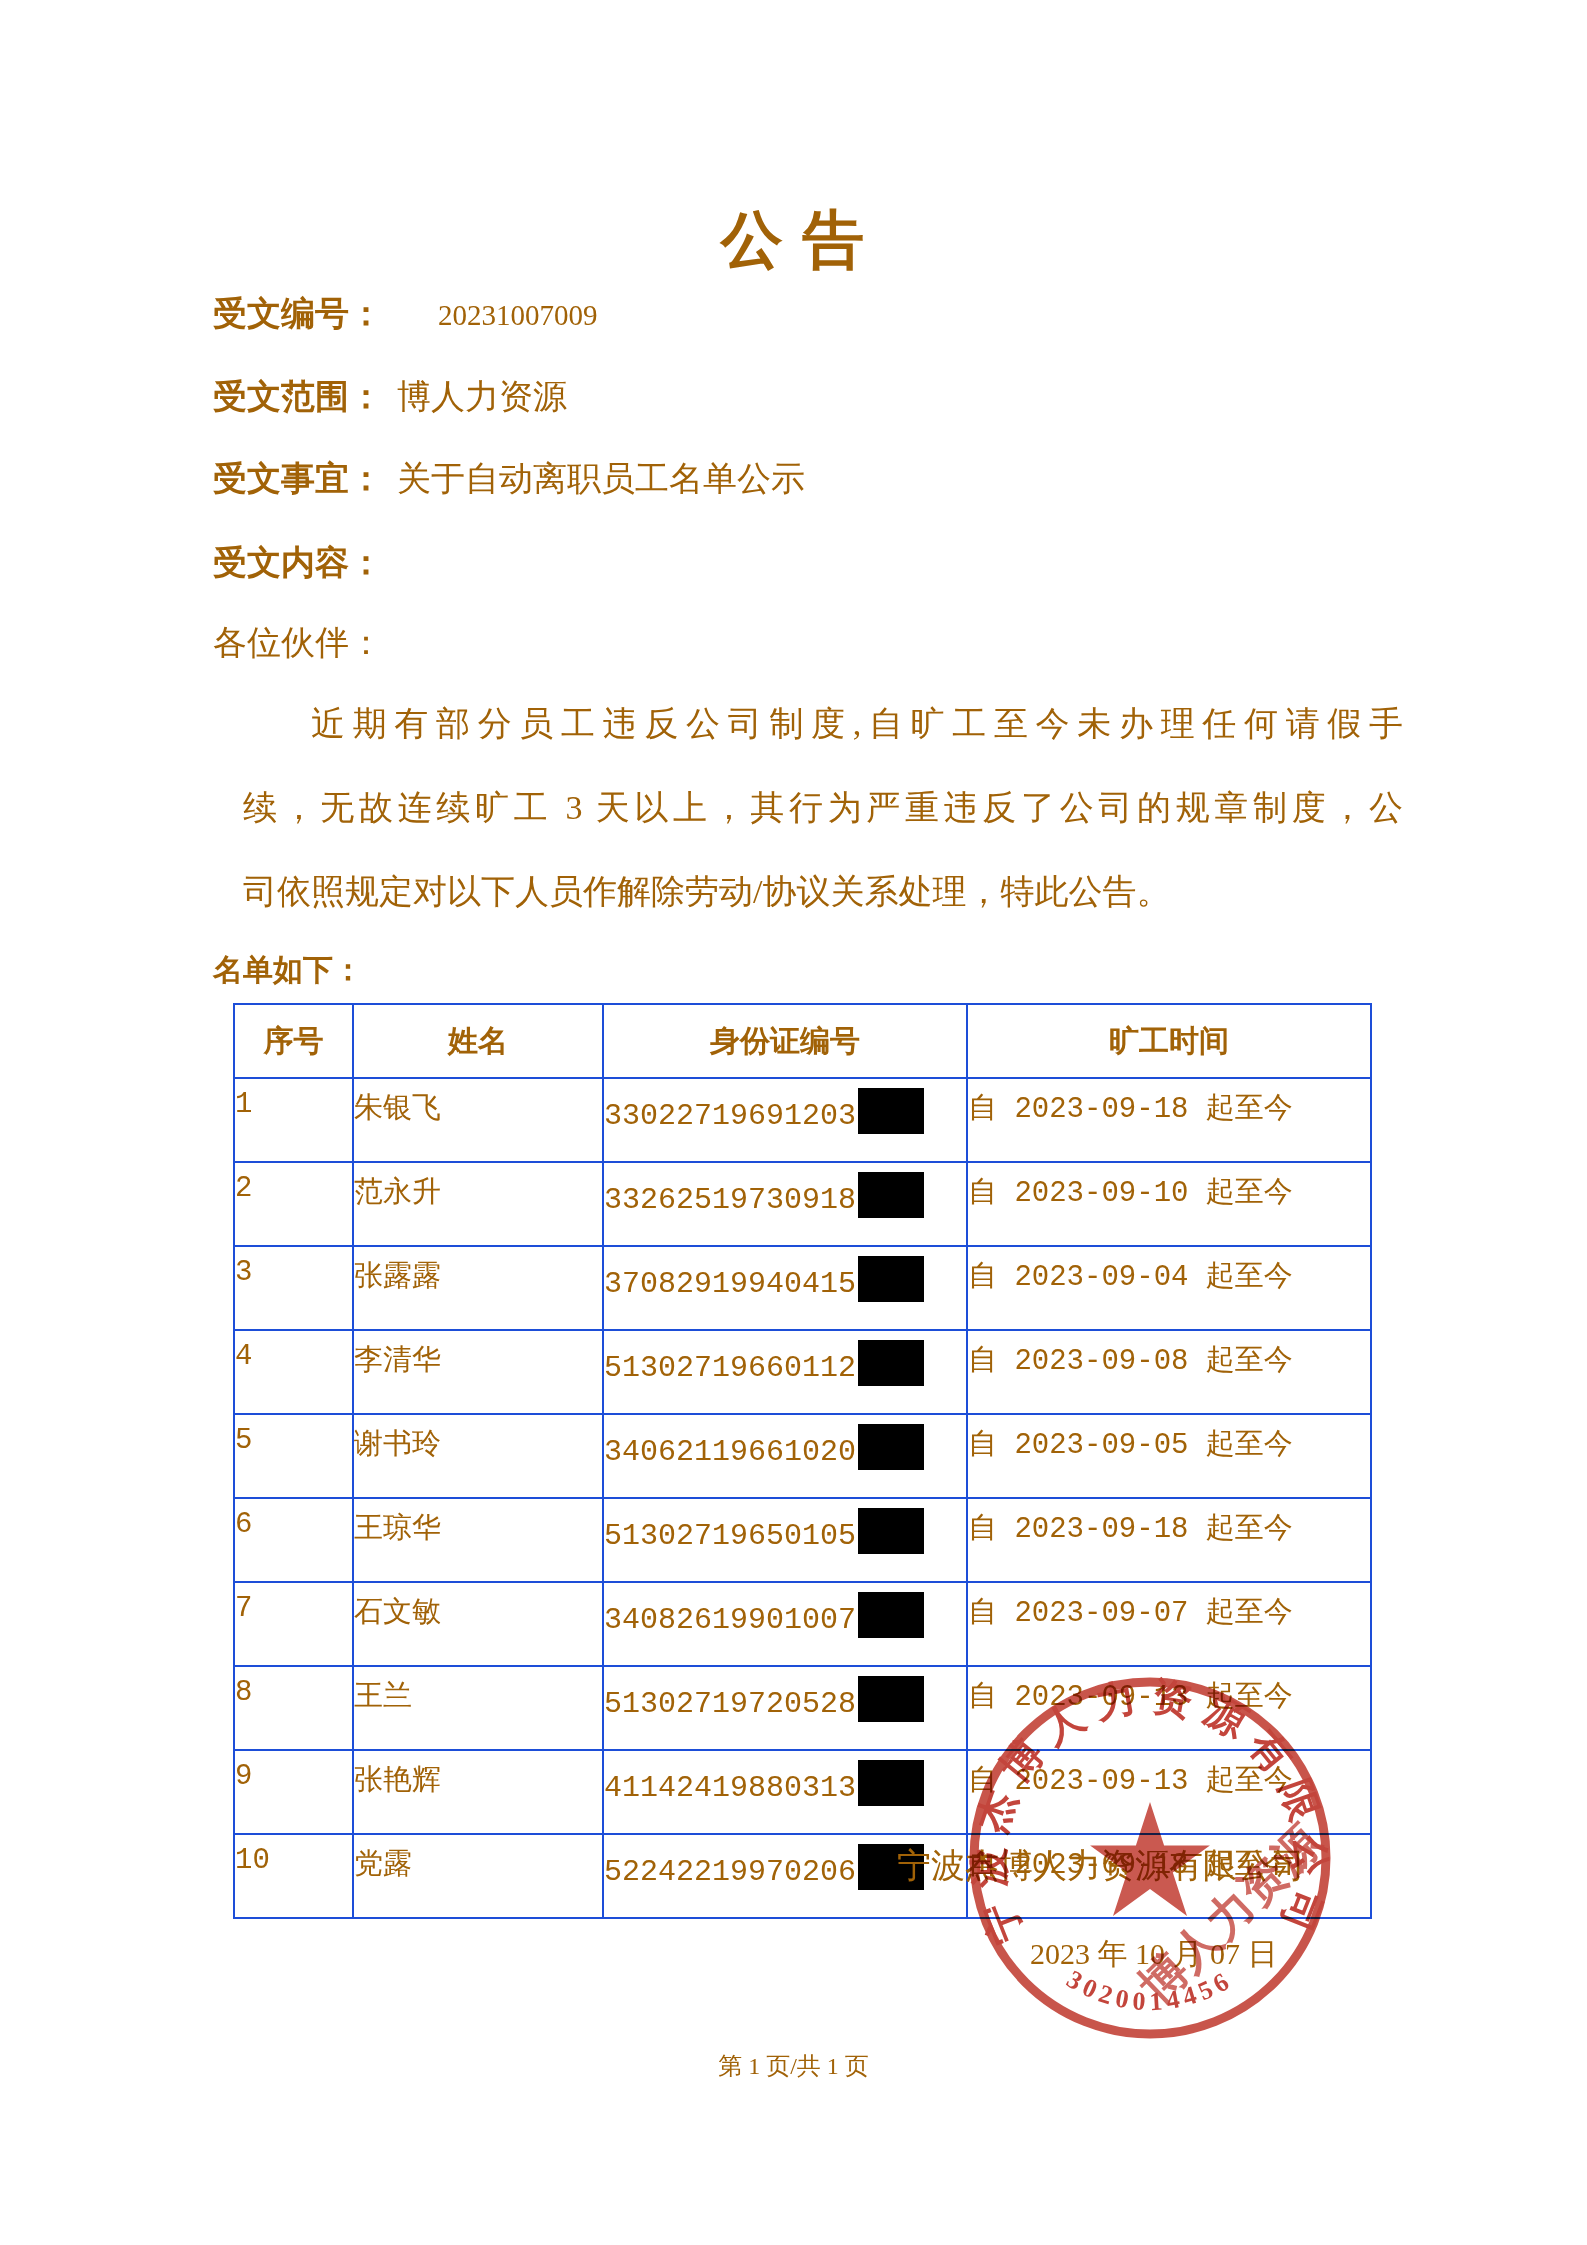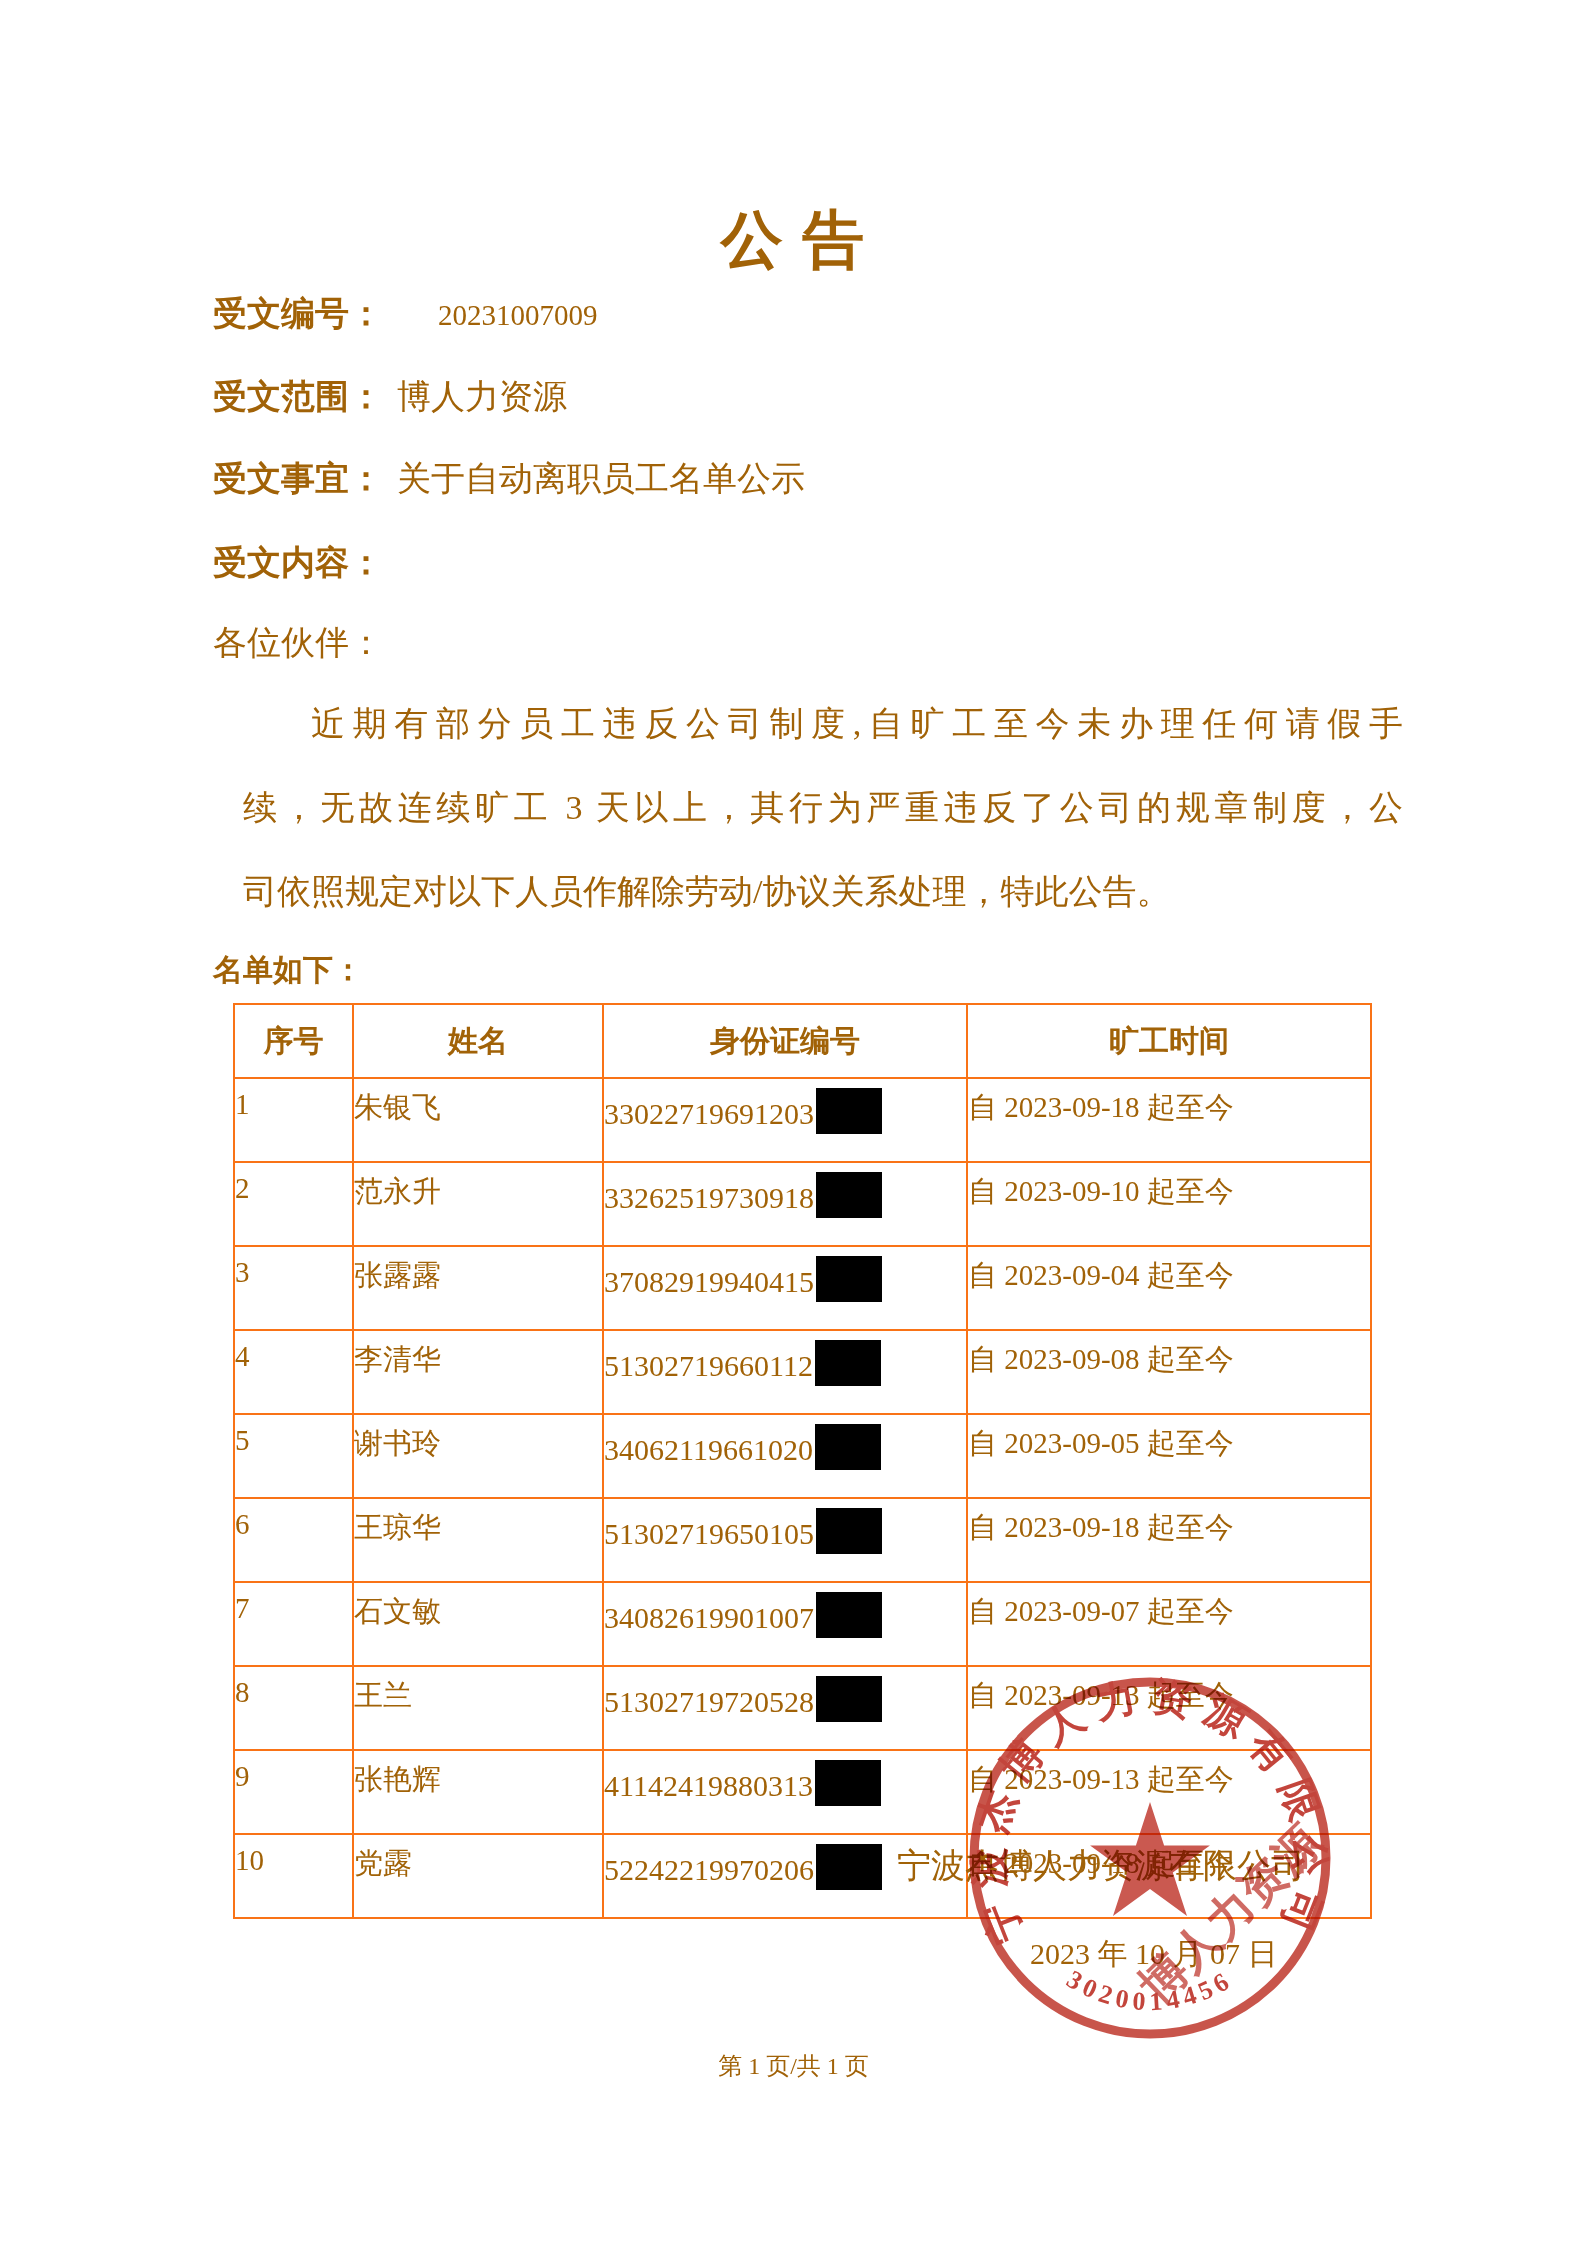--- a/index.html
+++ b/index.html
@@ -32,25 +32,26 @@
     position:absolute;left:233px;top:1003px;
     border-collapse:collapse;table-layout:fixed;
     width:1137px;
     font-size:29px;
   }
   table.roster col.c1{width:119px;}
   table.roster col.c2{width:250px;}
   table.roster col.c3{width:364px;}
   table.roster col.c4{width:404px;}
   table.roster th,table.roster td{
-    border:2px solid #f97316;
+    border:2px solid #1d4ed8;
     font-weight:400;
     vertical-align:top;
     padding:0;
     overflow:hidden;
+    font-family:Liberation Mono, monospace;
   }
   table.roster th{
     height:72px;
     font-weight:700;
     text-align:center;
     vertical-align:middle;
     font-size:30px;
   }
   table.roster td{height:73px;padding-top:9px;}
   td.cell-no{padding-left:13px;}

